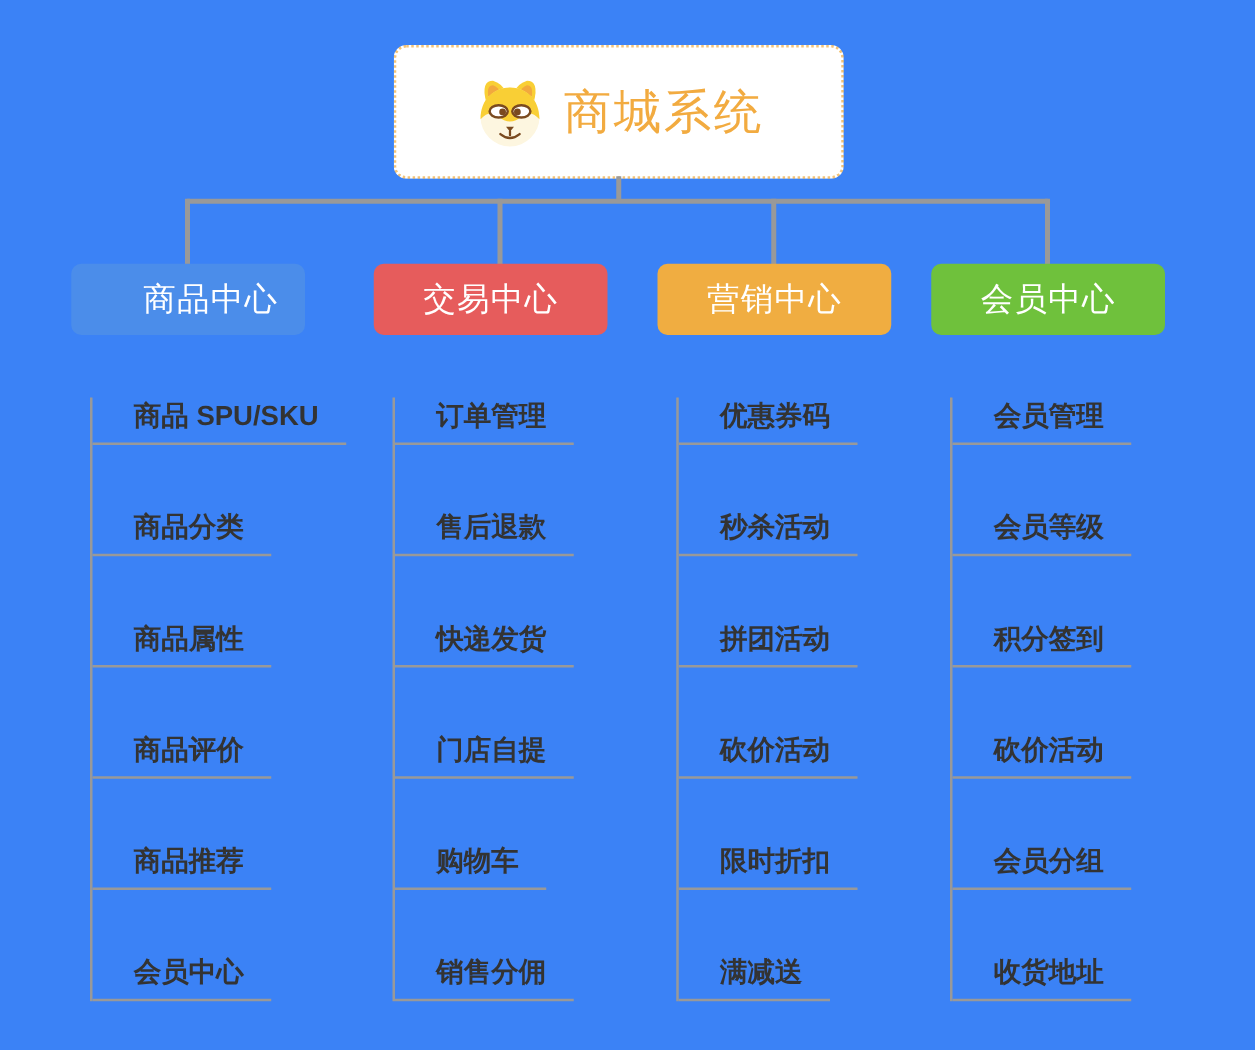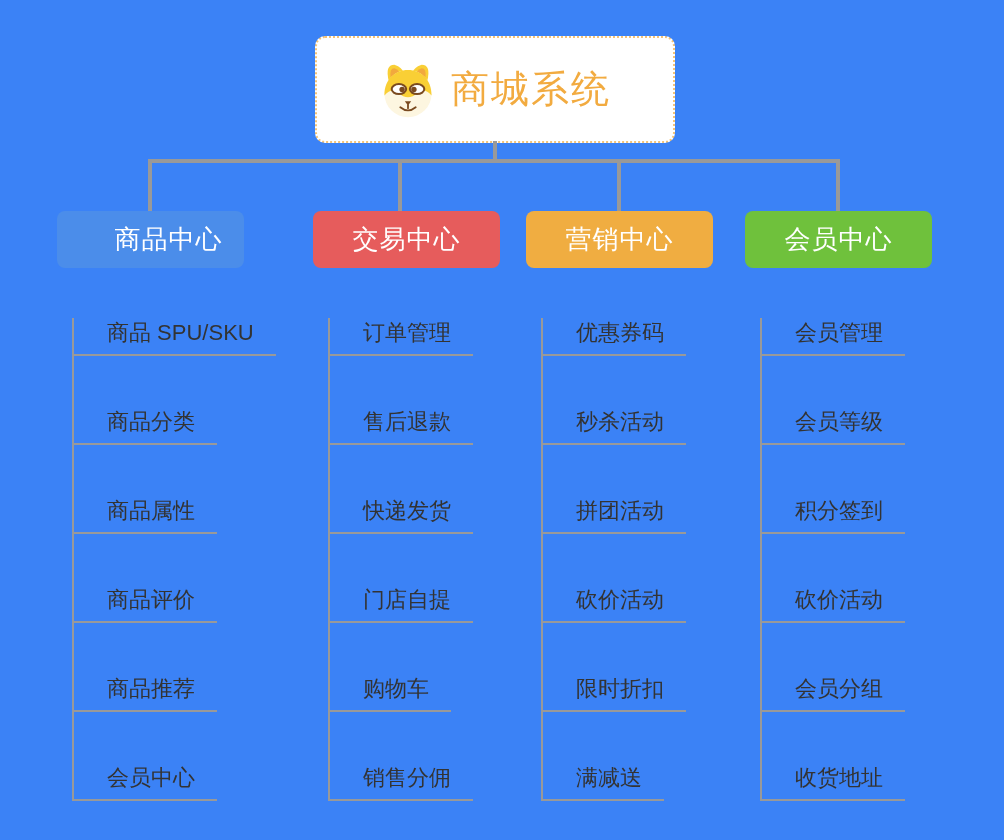--- a/index.html
+++ b/index.html
@@ -30,31 +30,32 @@
 
   
   .line { position:absolute; background:#999999; }
   .trunk { left:493px; top:141px; width:4px; height:21px; }
   .hbar  { left:148px; top:159px; width:692px; height:4px; border-radius:2px; }
   .drop  { top:159px; width:4px; height:53px; }
   .d1 { left:148px; } .d2 { left:398px; } .d3 { left:617px; } .d4 { left:836px; }
 
   
   .branch { position:absolute; top:211px; }
-  .b1 { left:57px; } .b2 { left:313px;text-align:right; } .b3 { left:526px; } .b4 { left:745px; }
+  .b1 { left:57px; } .b2 { left:299px;text-align:right; } .b3 { left:526px; } .b4 { left:745px; }
   .branch-header {
     width:187px; height:57px; box-sizing:border-box;
     border-radius:8px;
     color:#ffffff; font-size:26px;
     display:flex; align-items:center; justify-content:center;
     letter-spacing:1px;
   }
   .branch-items {
     list-style:none; margin:0 0 0 15px; padding:0;
     border-left:2px solid #999999;
+    font-weight:bold;
   }
   .branch-item {
     width:fit-content;
     margin-top:50px;
     padding:0 22px 6px 33px;
     border-bottom:2px solid #999999;
     font-size:22px; line-height:30px; color:#333333;
     white-space:nowrap;
     cursor:default;
   }

